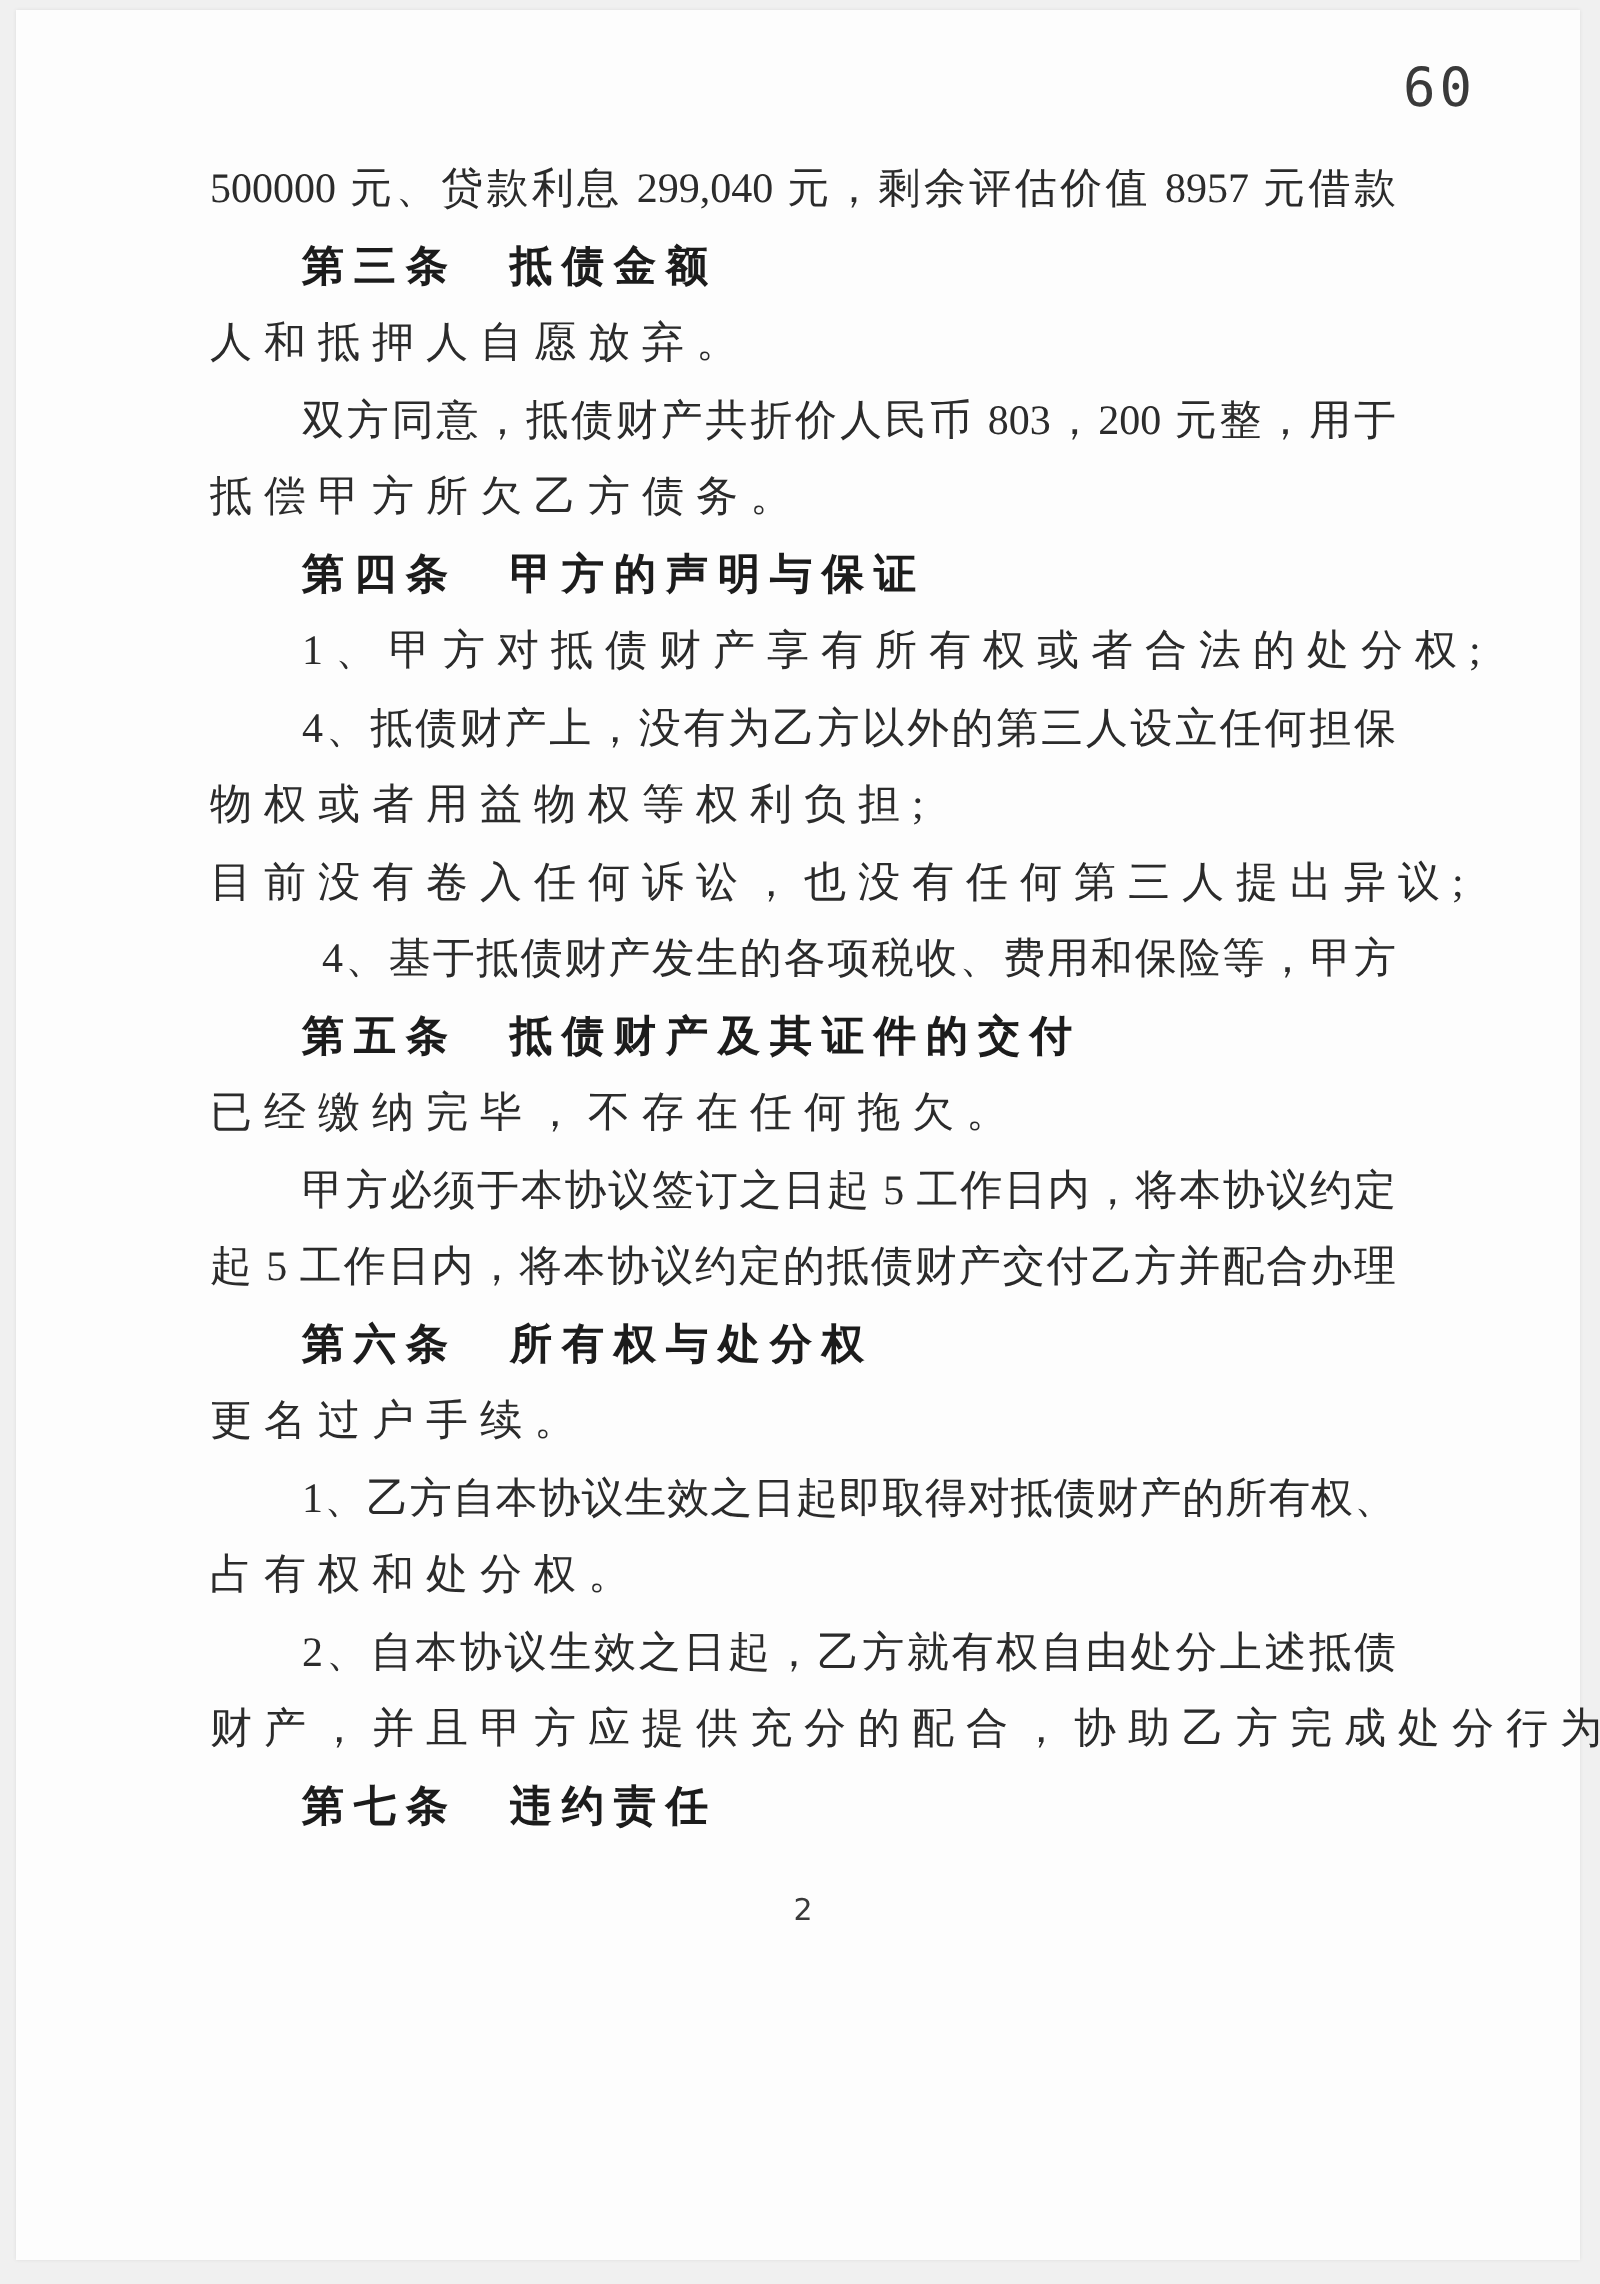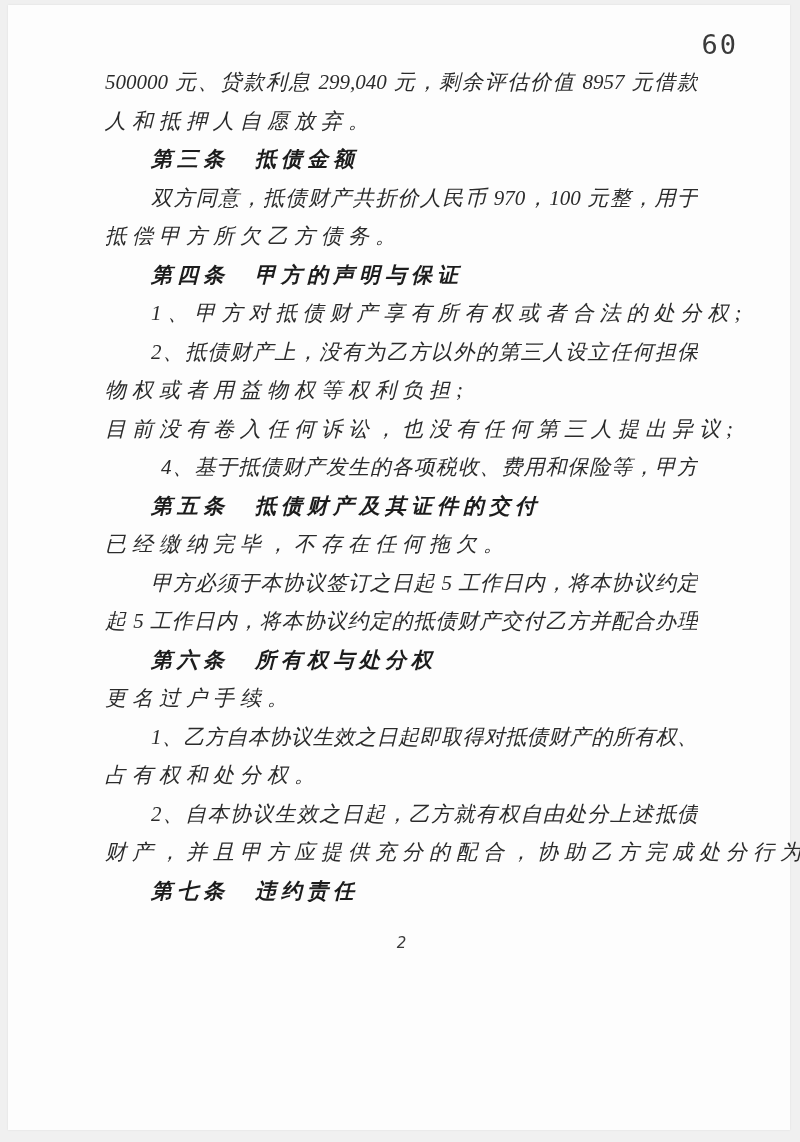--- a/index.html
+++ b/index.html
@@ -30,24 +30,23 @@
     right: 52px;
     font-family: "DejaVu Sans Mono", monospace;
     font-size: 27px;
     letter-spacing: 2px;
     color: #3a3a3a;
   }
   .doc {
     position: absolute;
     left: 97px;
     right: 92px;
-    top: 58px;
+    top: 70px;
     color: #2b2b2b;
     font-size: 21px;
-    font-style: italic;
   }
   .line {
     line-height: 38.5px;
     height: 38.5px;
     letter-spacing: 6px;
     white-space: nowrap;
     text-align: left;
   }
   .line.full {
     letter-spacing: 0;
@@ -76,27 +75,27 @@
 </head>
 <body>
 
 <div class="scan-frame">
   <div class="page">
     <div class="page-stamp">60</div>
 
     <div class="doc" id="doc-body">
 
     <div class="line full">500000 元、贷款利息 299,040 元，剩余评估价值 8957 元借款</div>
+        <div class="line heading">第三条　抵债金额</div>
         <div class="line end">人和抵押人自愿放弃。</div>
-        <div class="line heading">第三条　抵债金额</div>
-        <div class="line full indent">双方同意，抵债财产共折价人民币 970，100 元整，用于</div>
+        <div class="line full indent">双方同意，抵债财产共折价人民币 803，200 元整，用于</div>
         <div class="line end">抵偿甲方所欠乙方债务。</div>
         <div class="line heading">第四条　甲方的声明与保证</div>
         <div class="line end indent">1、甲方对抵债财产享有所有权或者合法的处分权;</div>
-        <div class="line full indent">2、抵债财产上，没有为乙方以外的第三人设立任何担保</div>
+        <div class="line full indent">4、抵债财产上，没有为乙方以外的第三人设立任何担保</div>
         <div class="line end">物权或者用益物权等权利负担;</div>
         <div class="line end">目前没有卷入任何诉讼，也没有任何第三人提出异议;</div>
         <div class="line full indent2">4、基于抵债财产发生的各项税收、费用和保险等，甲方</div>
         <div class="line heading">第五条　抵债财产及其证件的交付</div>
         <div class="line end">已经缴纳完毕，不存在任何拖欠。</div>
         <div class="line full indent">甲方必须于本协议签订之日起 5 工作日内，将本协议约定</div>
         <div class="line full">起 5 工作日内，将本协议约定的抵债财产交付乙方并配合办理</div>
         <div class="line heading">第六条　所有权与处分权</div>
         <div class="line end">更名过户手续。</div>
         <div class="line full indent">1、乙方自本协议生效之日起即取得对抵债财产的所有权、</div>

